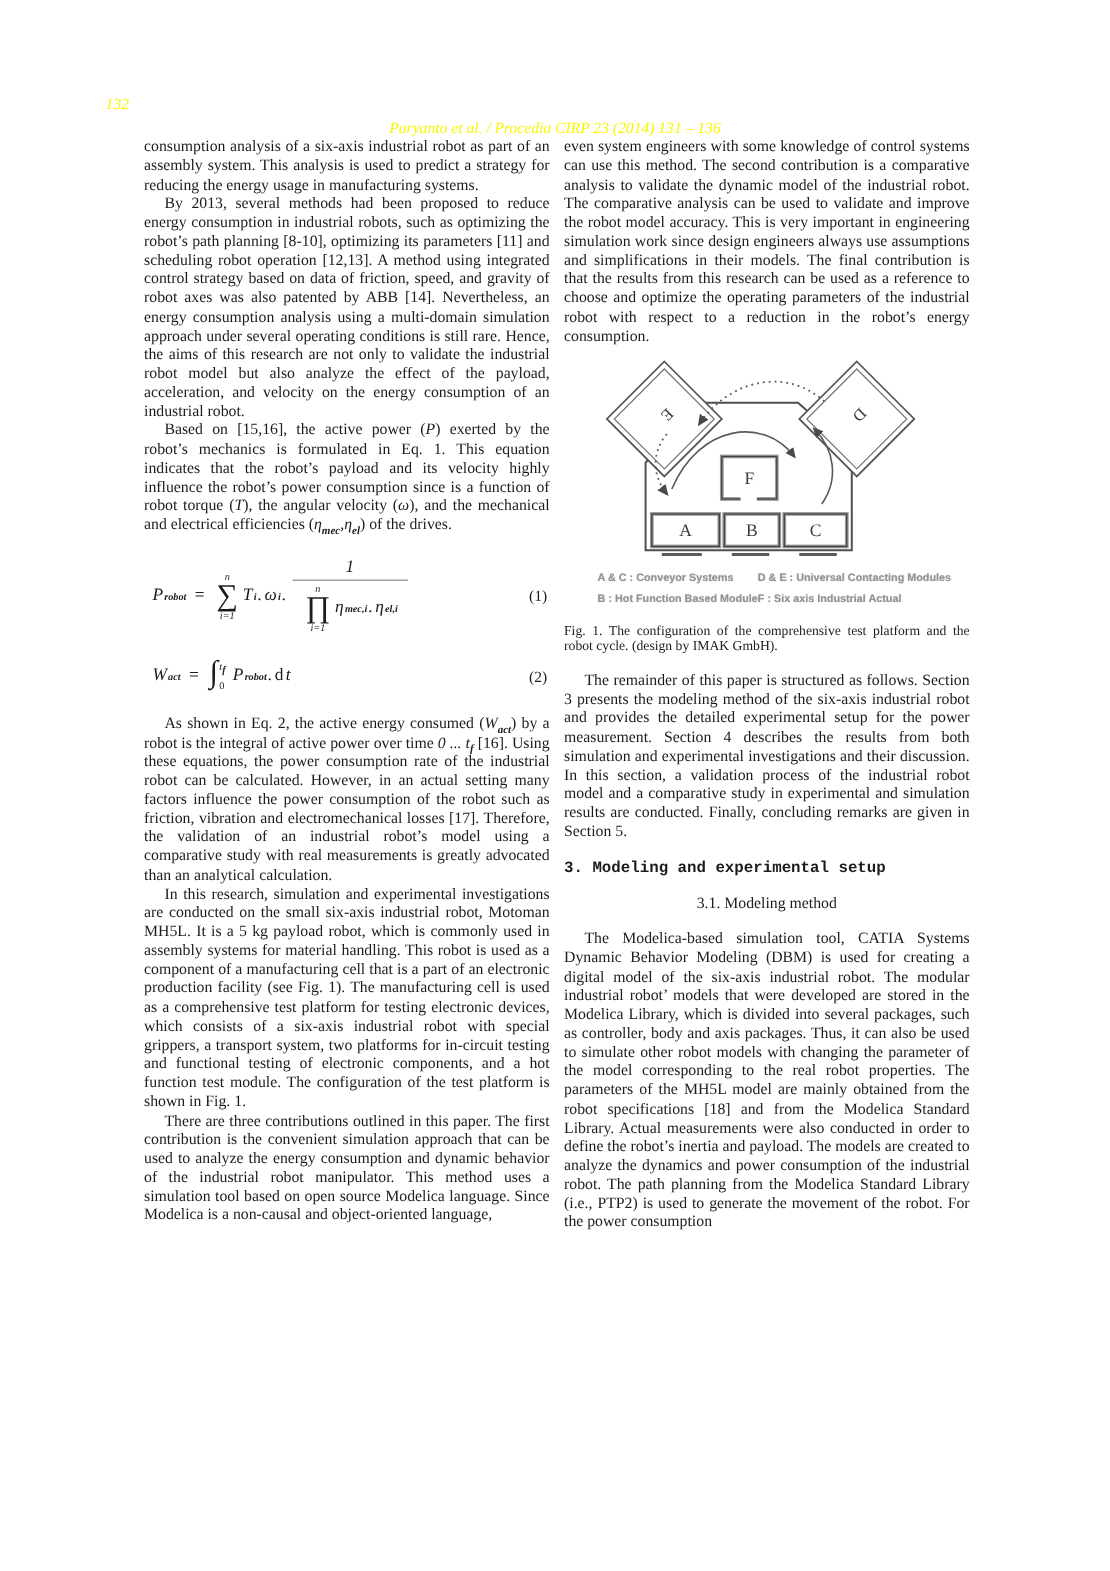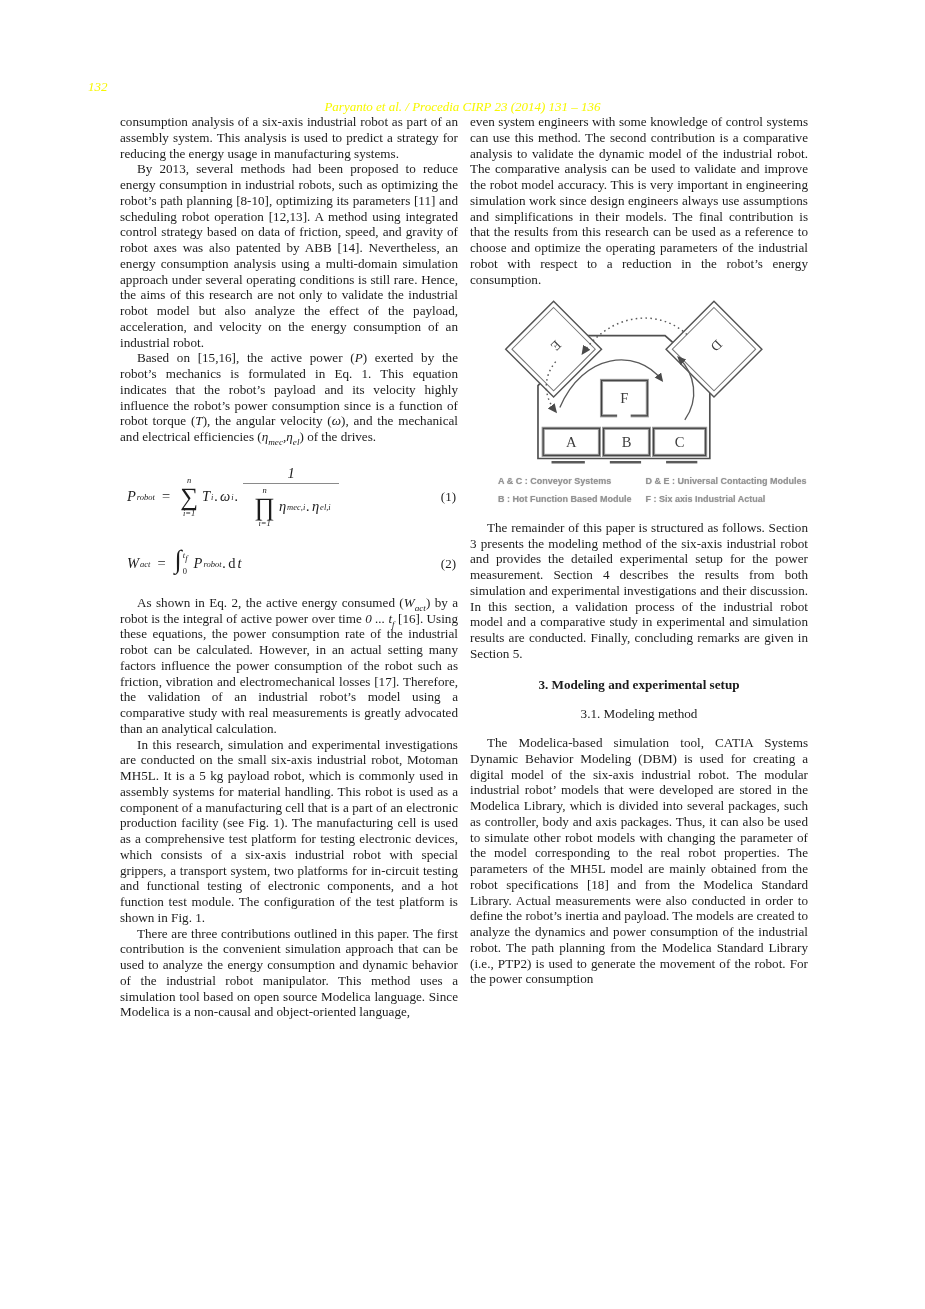--- a/index.html
+++ b/index.html
@@ -11,21 +11,21 @@
   .header { position:absolute; top:63px; left:0; width:100%; height:18px;
     color:#f7f700; font-size:13px; }
   .pagenum { position:absolute; left:88px; top:16px; font-style:italic; }
   .running { width:100%; text-align:center; font-style:italic;margin-top:36px; }
   
   .content { position:absolute; top:114px; left:120px; width:688px; display:flex; gap:12px; }
   .col { width:338px; font-size:13.15px; line-height:15.75px; text-align:justify;
     text-justify:inter-word; }
   .col p { margin:0; }
   .col p.ind { text-indent:17px; }
-  sub { font-size:0.7em; line-height:0; }
+  sub { font-size:0.7em; line-height:0;font-weight:bold; }
   .it { font-style:italic; }
   
   .eq { display:flex; align-items:center; font-style:italic; font-size:14.5px;
     margin:16px 0 10px 6px; min-height:72px; }
   .eq2 { min-height:42px; margin-top:4px; }
   .eq .var { margin:0 1px; }
   .eq .eqs { font-style:normal; margin:0 7px; }
   .eq sub { font-size:8.5px; }
   .bigop { display:inline-flex; flex-direction:column; align-items:center;
     line-height:1; margin:0 3px; }
@@ -35,26 +35,26 @@
   .frac .num { padding:0 34px 1px; }
   .frac .den { border-top:1.4px solid #8a8a8a; padding:2px 8px 0;
     display:inline-flex; align-items:center; }
   .eqnum { margin-left:auto; font-style:normal; font-size:13px; padding-right:2px; }
   .intwrap { display:inline-flex; margin:0 2px; }
   .intsym { font-size:26px; font-style:normal; line-height:1; }
   .intlims { display:inline-flex; flex-direction:column; justify-content:space-between;
     font-size:8.5px; height:32px; padding:1px 3px 1px 1px; }
   .roman { font-style:normal; }
   
-  .h3 { font-weight:bold; margin:15px 0 14px !important; text-align:center; }
+  .h3 { font-weight:bold; margin:15px 0 14px !important; text-align:left;font-family:Liberation Mono, monospace; }
   .h31 { margin:0 0 13px !important; text-align:center; }
   
   .figure { margin:8px 0 12px; }
   .fig-art { display:flex; justify-content:center; }
-  .fig-legend { display:flex; gap:14px; margin:3px 0 12px 28px;
+  .fig-legend { display:flex; gap:0; margin:3px 0 12px 28px;
     font-family:"Liberation Sans", sans-serif; font-size:9px; font-weight:bold;
     color:#949494; text-shadow:0 0 1px #b5b5b5; }
   .fig-legend .lcol { display:flex; flex-direction:column; gap:2px; }
   .fig-caption { font-size:11.4px; line-height:13.5px; text-align:justify; margin:0 0 14px; }
   svg text { font-family:"Liberation Serif", serif; fill:#3d3d3d; }
 </style>
 </head>
 <body>
 
 <div class="page">
@@ -198,20 +198,21 @@
         <div class="fig-legend">
           <span class="lcol">
             <span>A &amp; C : Conveyor Systems</span>
             <span>B : Hot Function Based Module</span>
           </span>
           <span class="lcol">
             <span>D &amp; E : Universal Contacting Modules</span>
             <span>F : Six axis Industrial Actual</span>
           </span>
         </div>
+        <p class="fig-caption">Fig. 1. The configuration of the comprehensive test platform and the robot cycle. (design by IMAK GmbH).</p>
       </div>
 
       <p class="ind">The remainder of this paper is structured as follows. Section 3 presents the modeling method of the six-axis industrial robot and provides the detailed experimental setup for the power measurement. Section 4 describes the results from both simulation and experimental investigations and their discussion. In this section, a validation process of the industrial robot model and a comparative study in experimental and simulation results are conducted. Finally, concluding remarks are given in Section 5.</p>
       <p class="h3">3. Modeling and experimental setup</p>
       <p class="h31">3.1. Modeling method</p>
       <p class="ind">The Modelica-based simulation tool, CATIA Systems Dynamic Behavior Modeling (DBM) is used for creating a digital model of the six-axis industrial robot. The modular industrial robot’ models that were developed are stored in the Modelica Library, which is divided into several packages, such as controller, body and axis packages. Thus, it can also be used to simulate other robot models with changing the parameter of the model corresponding to the real robot properties. The parameters of the MH5L model are mainly obtained from the robot specifications [18] and from the Modelica Standard Library. Actual measurements were also conducted in order to define the robot’s inertia and payload. The models are created to analyze the dynamics and power consumption of the industrial robot. The path planning from the Modelica Standard Library (i.e., PTP2) is used to generate the movement of the robot. For the power consumption</p>
     </div>
 
   </div>
 </div>

